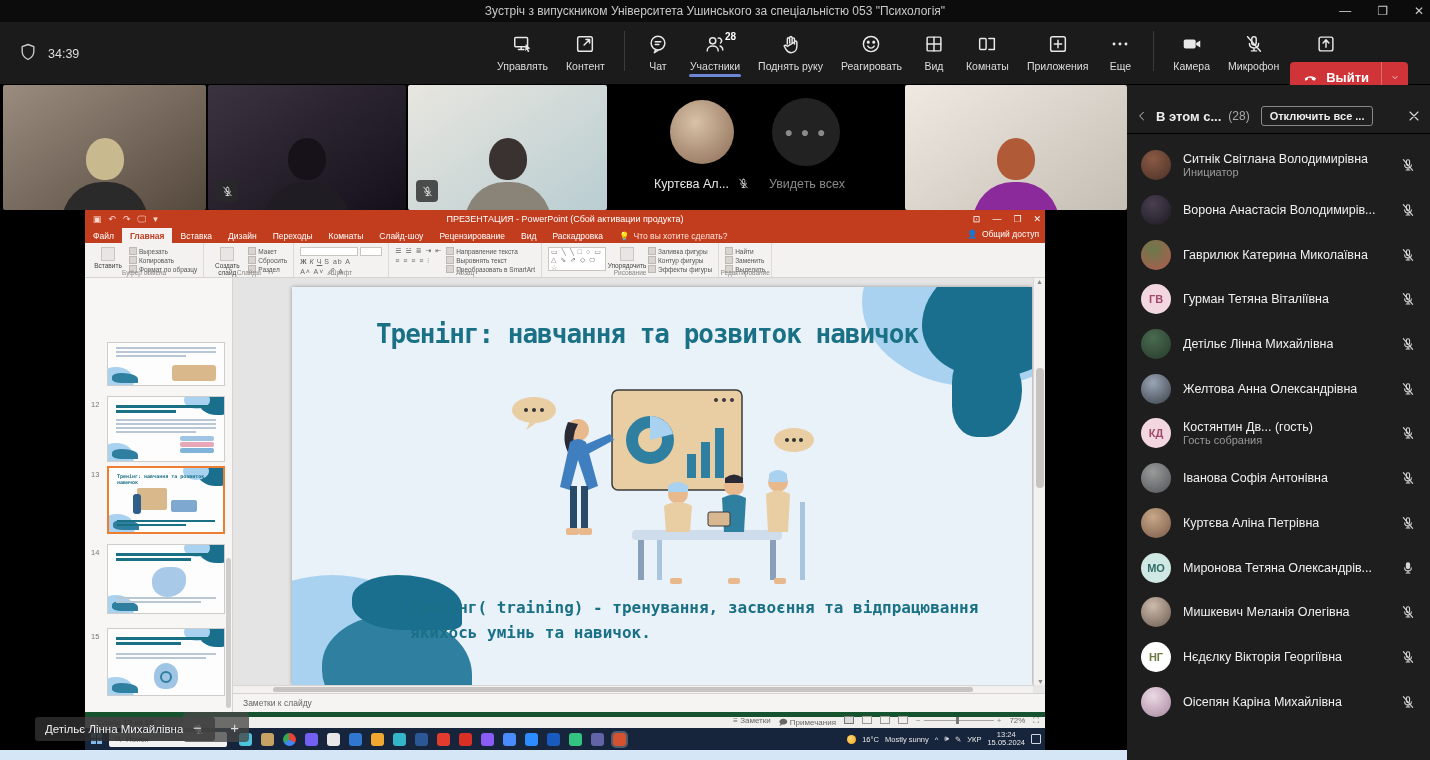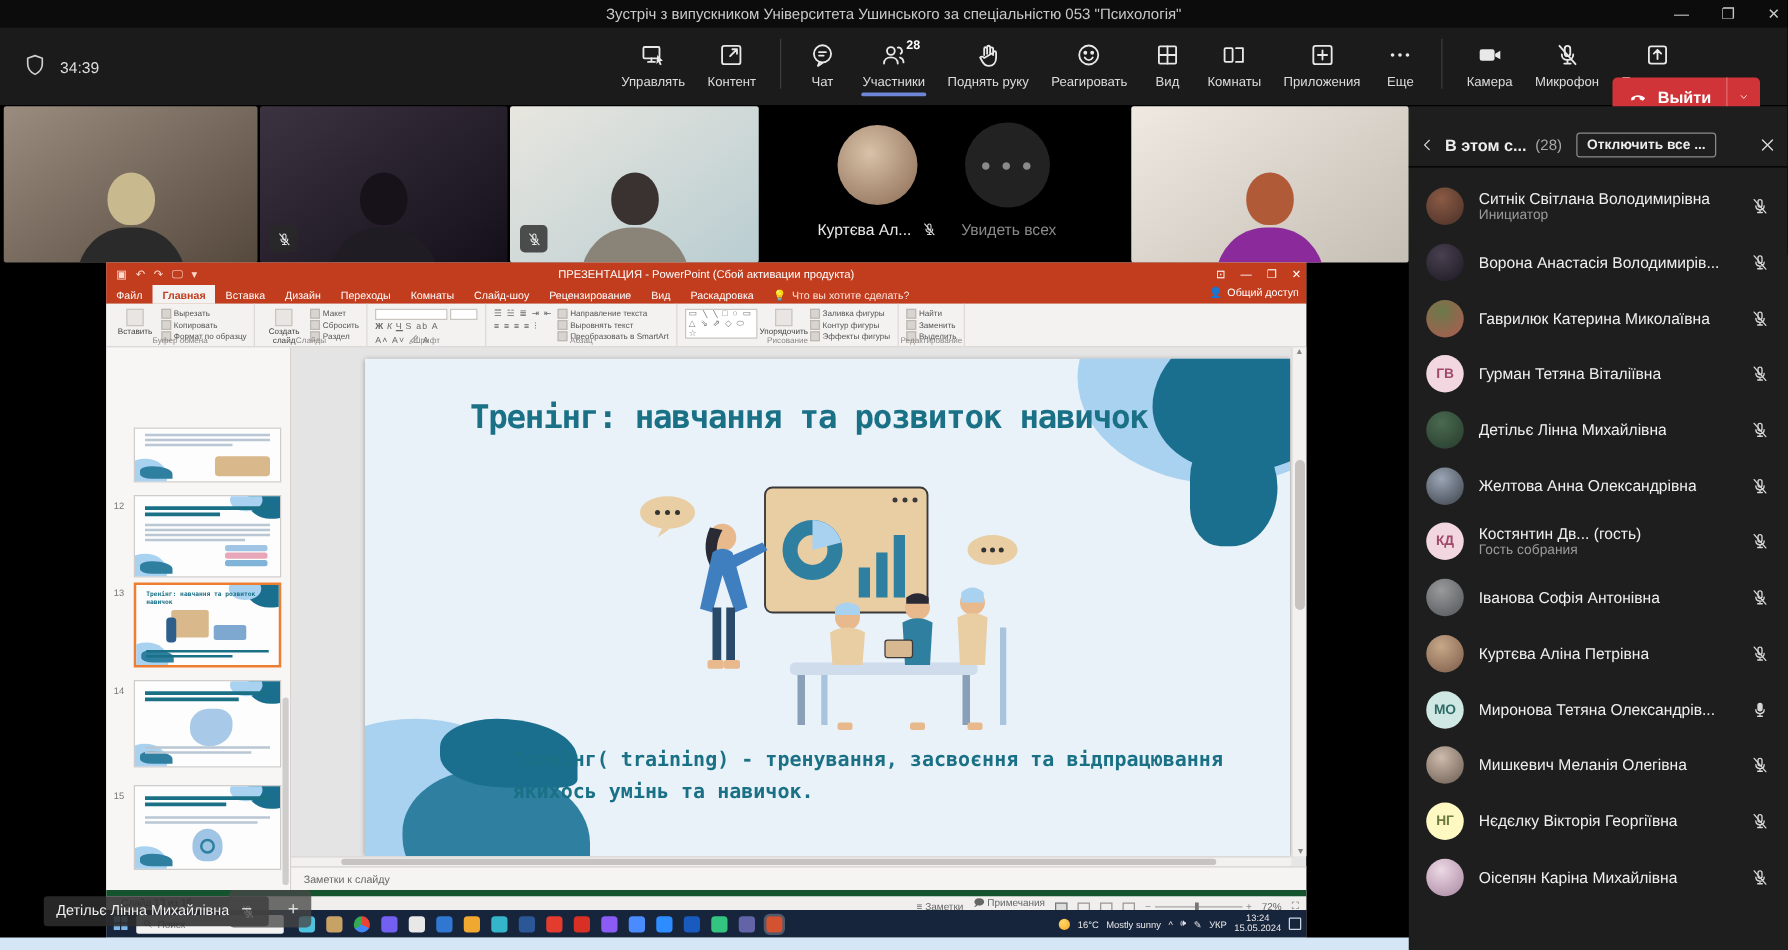--- a/index.html
+++ b/index.html
@@ -85,21 +85,21 @@
 .blob{position:absolute;border-radius:50%}
 #slide-title{position:absolute;left:0;right:30px;top:32px;text-align:center;font-family:"DejaVu Sans Mono",monospace;font-weight:bold;font-size:26px;color:#1a7186;letter-spacing:-1px}
 #slide-body{position:absolute;left:118px;top:308px;width:580px;font-family:"DejaVu Sans Mono",monospace;font-weight:bold;font-size:16px;line-height:25px;color:#1a7186}
 #illus{position:absolute;left:190px;top:95px;width:380px;height:210px}
 #hscroll{left:148px;top:475px;width:800px;height:8px;background:#f2f1f0;border-top:1px solid #d8d5d2}
 #hscroll .hthumb{position:absolute;left:40px;top:1px;width:700px;height:5px;background:#c6c3c0;border-radius:3px}
 #notes-bar{left:148px;top:483px;width:812px;height:19px;background:#f5f4f3;border-top:1px solid #d5d2cf;font-size:8.5px;color:#666;display:flex;align-items:center;padding-left:10px}
 
 #ppt-status{left:0;top:502px;width:960px;height:16px;background:#f0efee;border-top:5px solid #14532d;display:flex;align-items:center;font-size:8px;color:#666}
 #status-left{margin-left:12px;white-space:nowrap}
-#status-right{position:absolute;right:6px;display:flex;align-items:flex-end;gap:8px;white-space:nowrap}
+#status-right{position:absolute;right:6px;display:flex;align-items:flex-start;gap:8px;white-space:nowrap}
 #zoom-slider{display:flex;align-items:center;gap:3px;color:#888}
 #zoom-slider .track{width:70px;height:1px;background:#a8a5a2;position:relative}
 #zoom-slider .knob{position:absolute;left:32px;top:-3px;width:3px;height:7px;background:#777}
 .vicon{width:10px;height:8px;border:1px solid #9a9794;display:inline-block}
 
 #wtaskbar{left:0;top:518px;width:960px;height:22px;background:#16243c;display:flex;align-items:center}
 #winlogo{margin-left:6px;width:12px;height:12px;display:grid;grid-template-columns:5px 5px;grid-template-rows:5px 5px;gap:1px}
 #winlogo i{background:#7fb8e8}
 #search-box{margin-left:6px;width:118px;height:15px;background:#f3f3f3;border-radius:2px;display:flex;align-items:center;gap:4px;padding:0 5px;font-size:8px;color:#777}
 #search-box .icn{width:8px;height:8px;color:#555}
@@ -865,21 +865,21 @@
             <span class="p-name">Мишкевич Меланія Олегівна</span>
       </span>
       <span class="p-mic icn">
             <svg viewBox="0 0 24 24" fill="none" stroke="currentColor" stroke-width="1.6" stroke-linecap="round" stroke-linejoin="round">
               <rect x="9.6" y="4" width="4.8" height="9" rx="2.4"></rect>
               <path d="M7 11.5 c0 3 2.2 4.8 5 4.8 s5-1.8 5-4.8 M12 16.3 V19.5 M9.2 19.5 h5.6 M5 4 L19 20"></path>
             </svg>
           </span>
     </div>
         <div class="p-row">
-          <span class="p-avatar" style="background:#fef9c3;color:#6a7a40">НГ</span>
+          <span class="p-avatar" style="background:#ffffff;color:#6a7a40">НГ</span>
       <span class="p-names">
             <span class="p-name">Нєдєлку Вікторія Георгіївна</span>
       </span>
       <span class="p-mic icn">
             <svg viewBox="0 0 24 24" fill="none" stroke="currentColor" stroke-width="1.6" stroke-linecap="round" stroke-linejoin="round">
               <rect x="9.6" y="4" width="4.8" height="9" rx="2.4"></rect>
               <path d="M7 11.5 c0 3 2.2 4.8 5 4.8 s5-1.8 5-4.8 M12 16.3 V19.5 M9.2 19.5 h5.6 M5 4 L19 20"></path>
             </svg>
           </span>
     </div>

